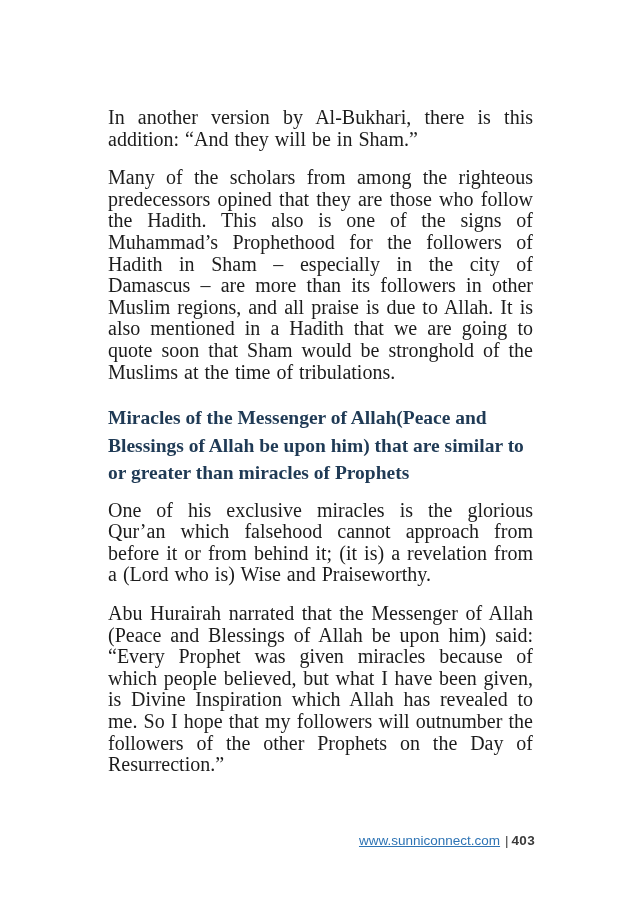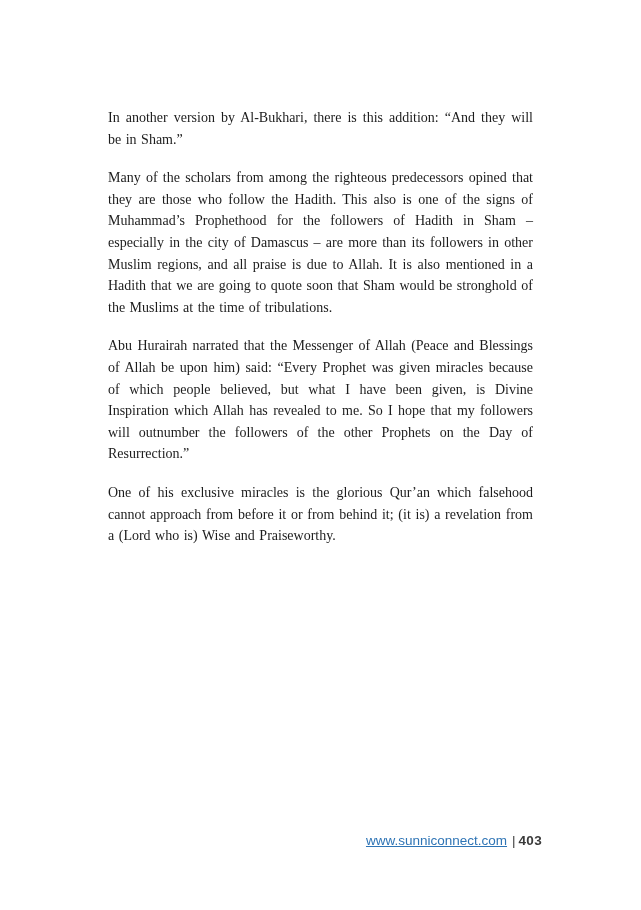--- a/index.html
+++ b/index.html
@@ -15,40 +15,40 @@
     overflow: hidden;
   }
   .content {
     position: absolute;
     left: 108px;
     top: 107px;
     width: 425px;
   }
   .body-para {
     font-family: "Liberation Serif", serif;
-    font-size: 14px;
+    font-size: 20px;
     line-height: 21.6px;
     color: #1c1c1c;
     text-align: justify;
     margin: 0 0 17px 0;
     word-spacing: 1px;
   }
   .section-heading {
     font-family: "Liberation Serif", serif;
     font-size: 19.5px;
     line-height: 27.5px;
     font-weight: bold;
     color: #1f3a55;
     text-align: left;
     margin: 21px 0 13px 0;
   }
   .footer {
     position: absolute;
     top: 833px;
-    right: 99px;
+    right: 106px;
     font-family: "Liberation Sans", sans-serif;
     font-size: 13.5px;
     color: #333333;
     white-space: nowrap;
   }
   .footer-link {
     color: #2E74B5;
     text-decoration: underline;
     cursor: pointer;
   }
@@ -66,23 +66,24 @@
 <body>
 
 <div class="page">
   <div class="content">
 
     <p class="body-para">In another version by Al-Bukhari, there is this addition: “And they will be in Sham.”</p>
 
     <p class="body-para">Many of the scholars from among the righteous predecessors opined that they are those who follow the Hadith. This also is one of the signs of Muhammad’s Prophethood for the followers of Hadith in Sham – especially in the city of Damascus – are more than its followers in other Muslim regions, and all praise is due to Allah. It is also mentioned in a Hadith that we are going to quote soon that Sham would be stronghold of the Muslims at the time of tribulations.</p>
 
 
+    <h1 class="section-heading">Miracles of the Messenger of Allah(Peace and Blessings of Allah be upon him) that are similar to or greater than miracles of Prophets</h1>
+
+    <p class="body-para">One of his exclusive miracles is the glorious Qur’an which falsehood cannot approach from before it or from behind it; (it is) a revelation from a (Lord who is) Wise and Praiseworthy.</p>
 
     <p class="body-para">Abu Hurairah narrated that the Messenger of Allah (Peace and Blessings of Allah be upon him) said: “Every Prophet was given miracles because of which people believed, but what I have been given, is Divine Inspiration which Allah has revealed to me. So I hope that my followers will outnumber the followers of the other Prophets on the Day of Resurrection.”</p>
-
-    <p class="body-para">One of his exclusive miracles is the glorious Qur’an which falsehood cannot approach from before it or from behind it; (it is) a revelation from a (Lord who is) Wise and Praiseworthy.</p>
 
   </div>
 
   <div class="footer">
     <a class="footer-link">www.sunniconnect.com</a><span class="footer-sep">|</span><span class="footer-page-num">403</span>
   </div>
 </div>
 
 </body></html>

